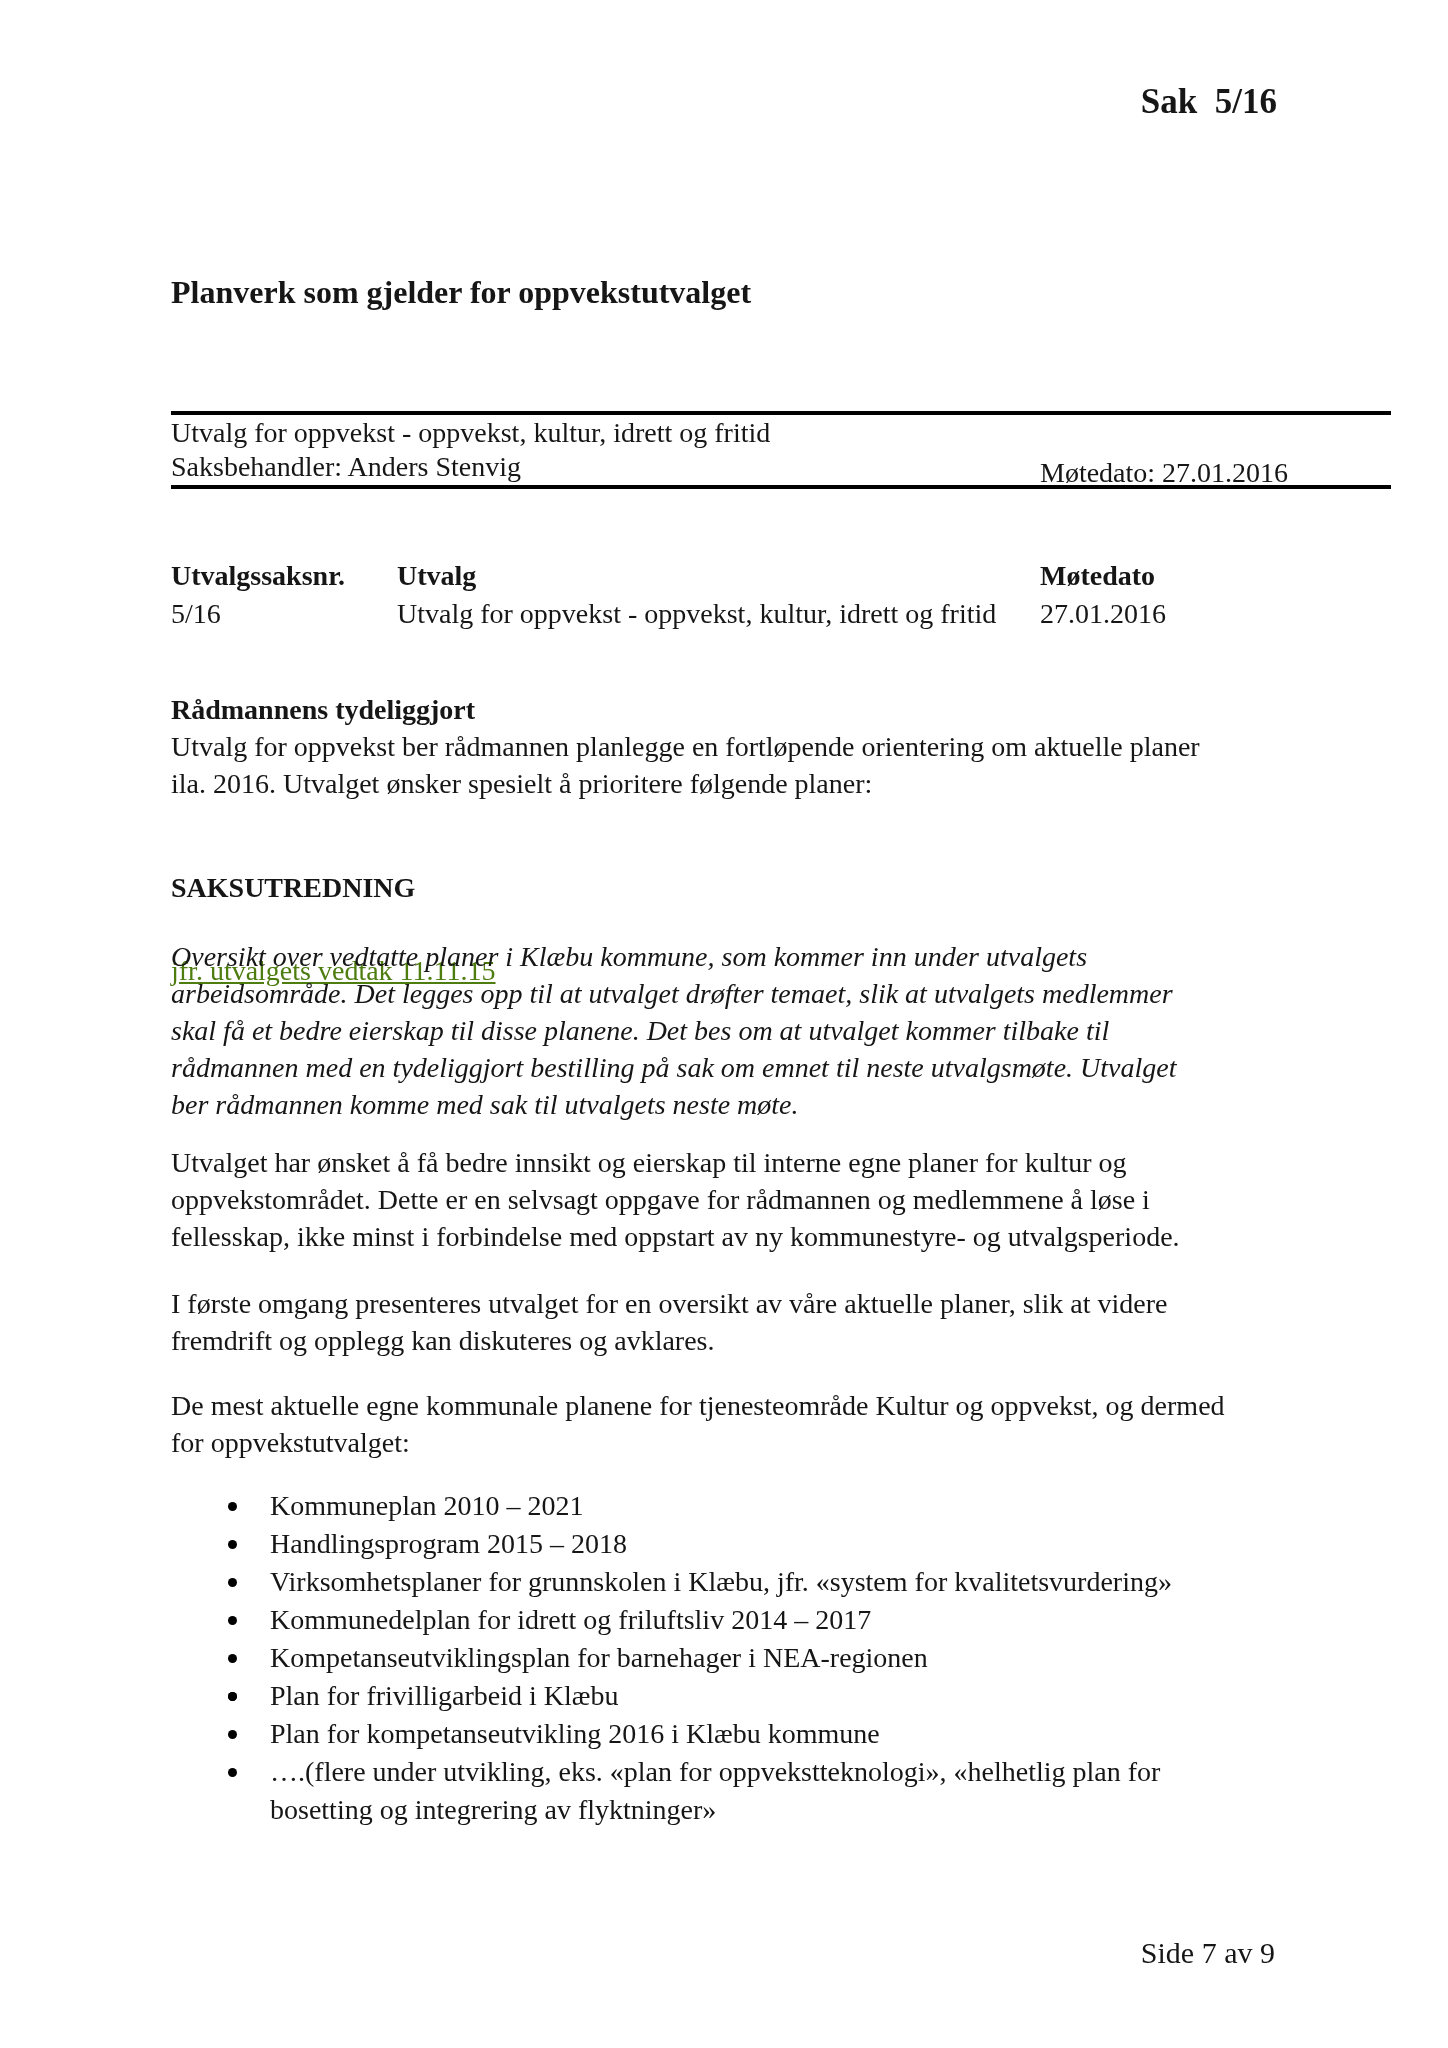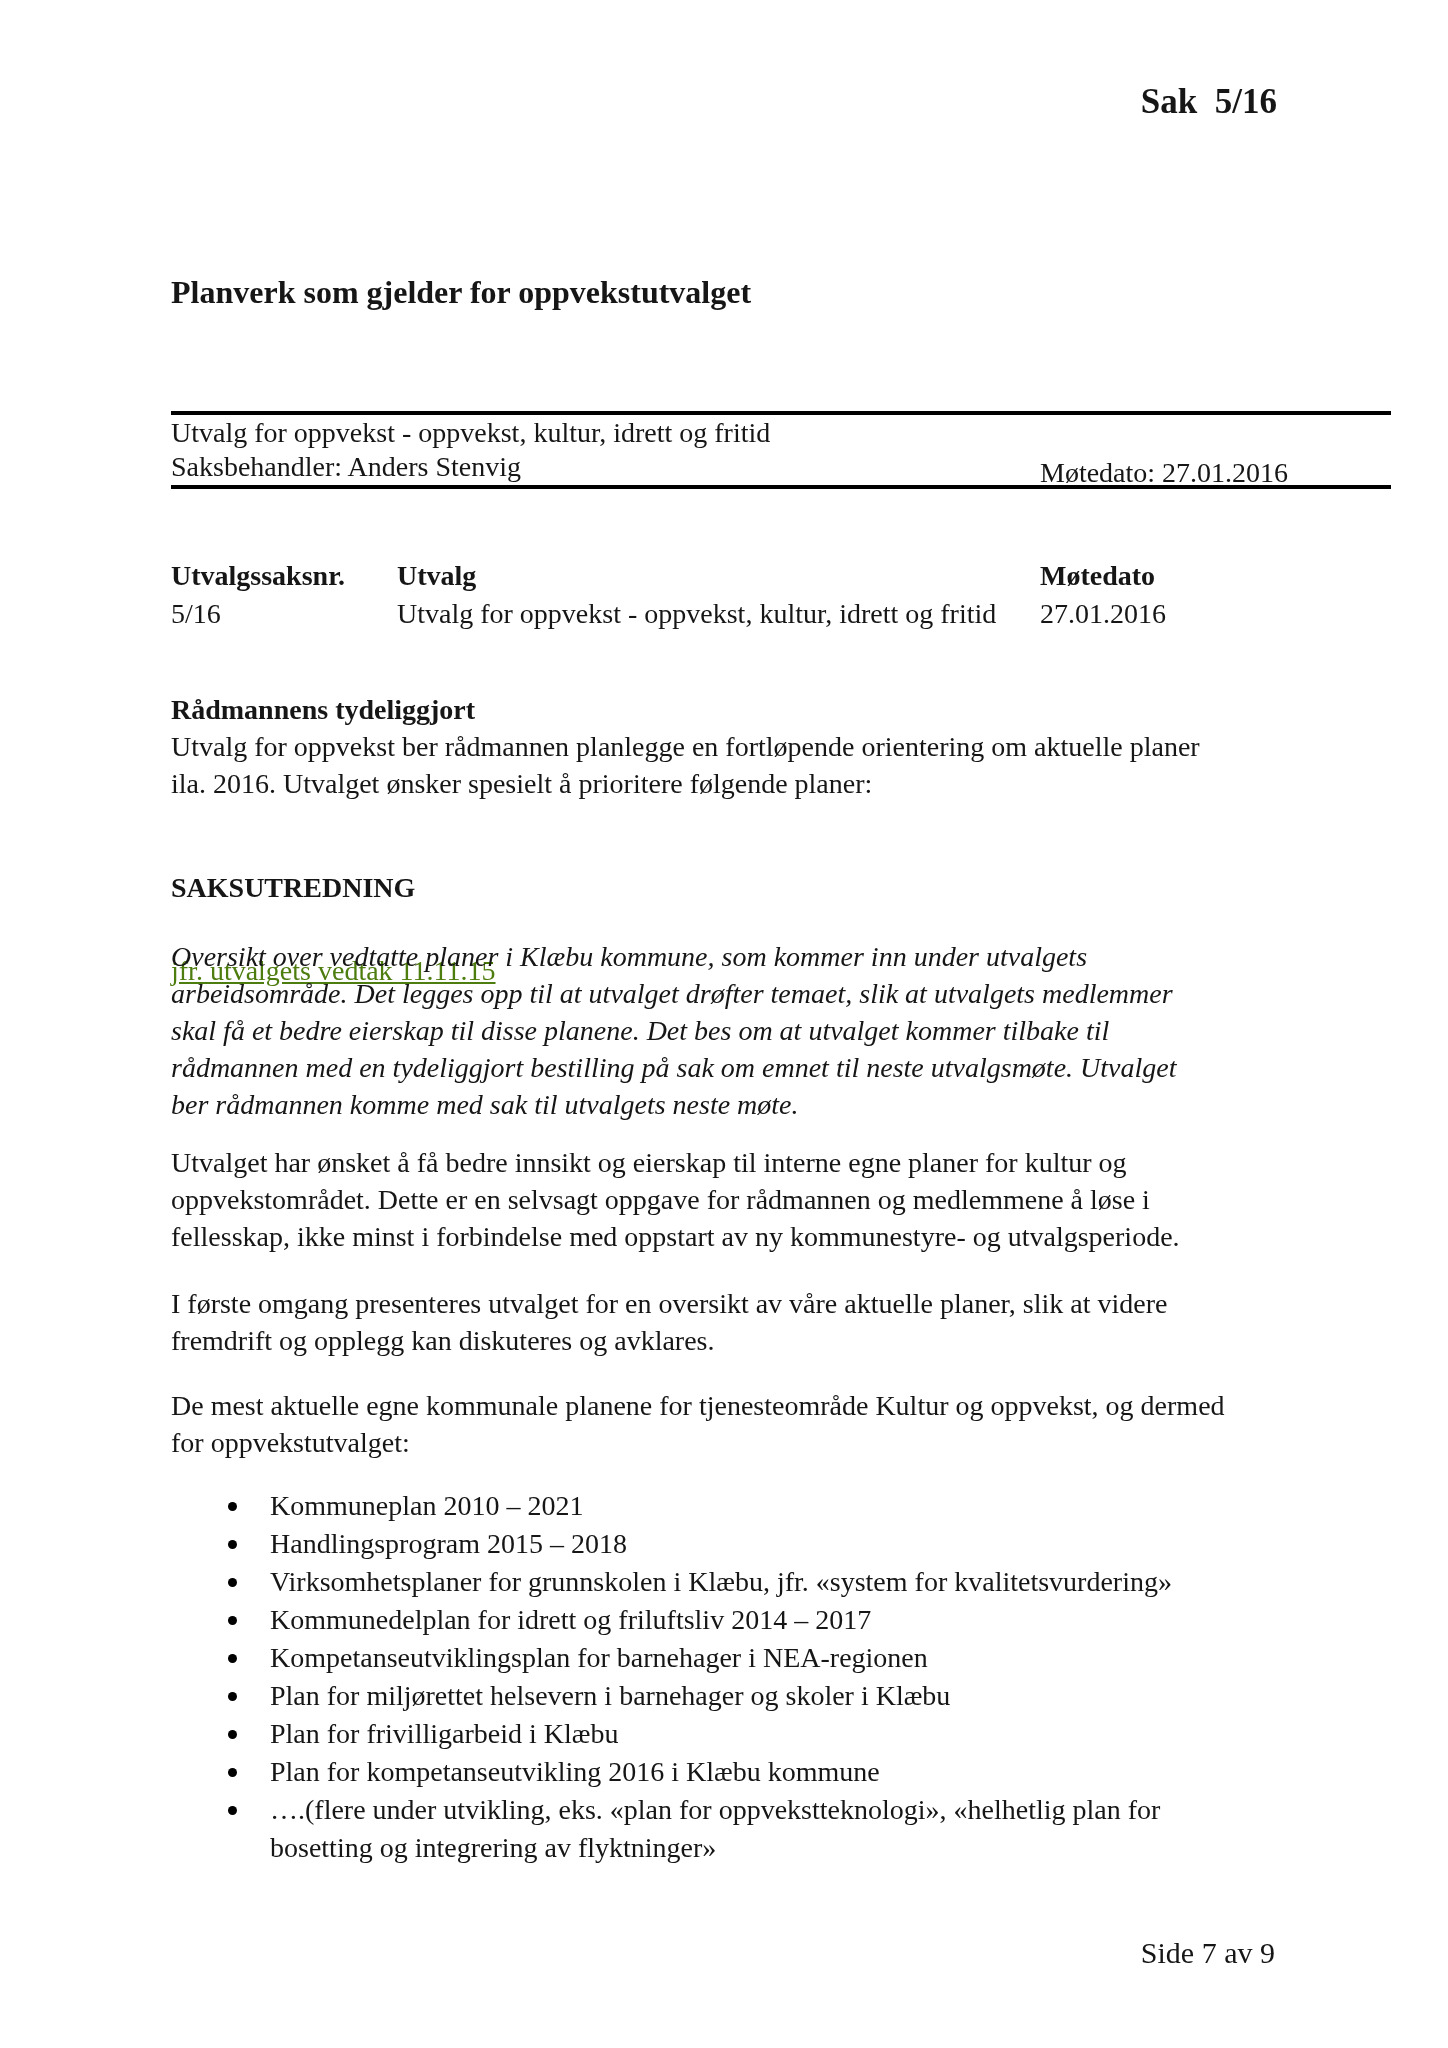--- a/index.html
+++ b/index.html
@@ -125,21 +125,21 @@
 
   <div class="abs content para-3 prewrap">De mest aktuelle egne kommunale planene for tjenesteområde Kultur og oppvekst, og dermed
 for oppvekstutvalget:</div>
 
   <ul class="abs content plan-list">
     <li><span class="dot"></span><span>Kommuneplan 2010 – 2021</span></li>
     <li><span class="dot"></span><span>Handlingsprogram 2015 – 2018</span></li>
     <li><span class="dot"></span><span>Virksomhetsplaner for grunnskolen i Klæbu, jfr. «system for kvalitetsvurdering»</span></li>
     <li><span class="dot"></span><span>Kommunedelplan for idrett og friluftsliv 2014 – 2017</span></li>
     <li><span class="dot"></span><span>Kompetanseutviklingsplan for barnehager i NEA-regionen</span></li>
-    <li><span class="dot"></span><span>Plan for miljørettet helsevern i barnehager og skoler i Klæbu</span></li>
+    <li><span class="dot"></span></li>
     <li><span class="dot"></span><span>Plan for frivilligarbeid i Klæbu</span></li>
     <li><span class="dot"></span><span>Plan for kompetanseutvikling 2016 i Klæbu kommune</span></li>
     <li><span class="dot"></span><span class="prewrap">….(flere under utvikling, eks. «plan for oppvekstteknologi», «helhetlig plan for
 bosetting og integrering av flyktninger»</span></li>
   </ul>
 
   <div class="abs page-number">Side 7 av 9</div>
 
 </div>
 

